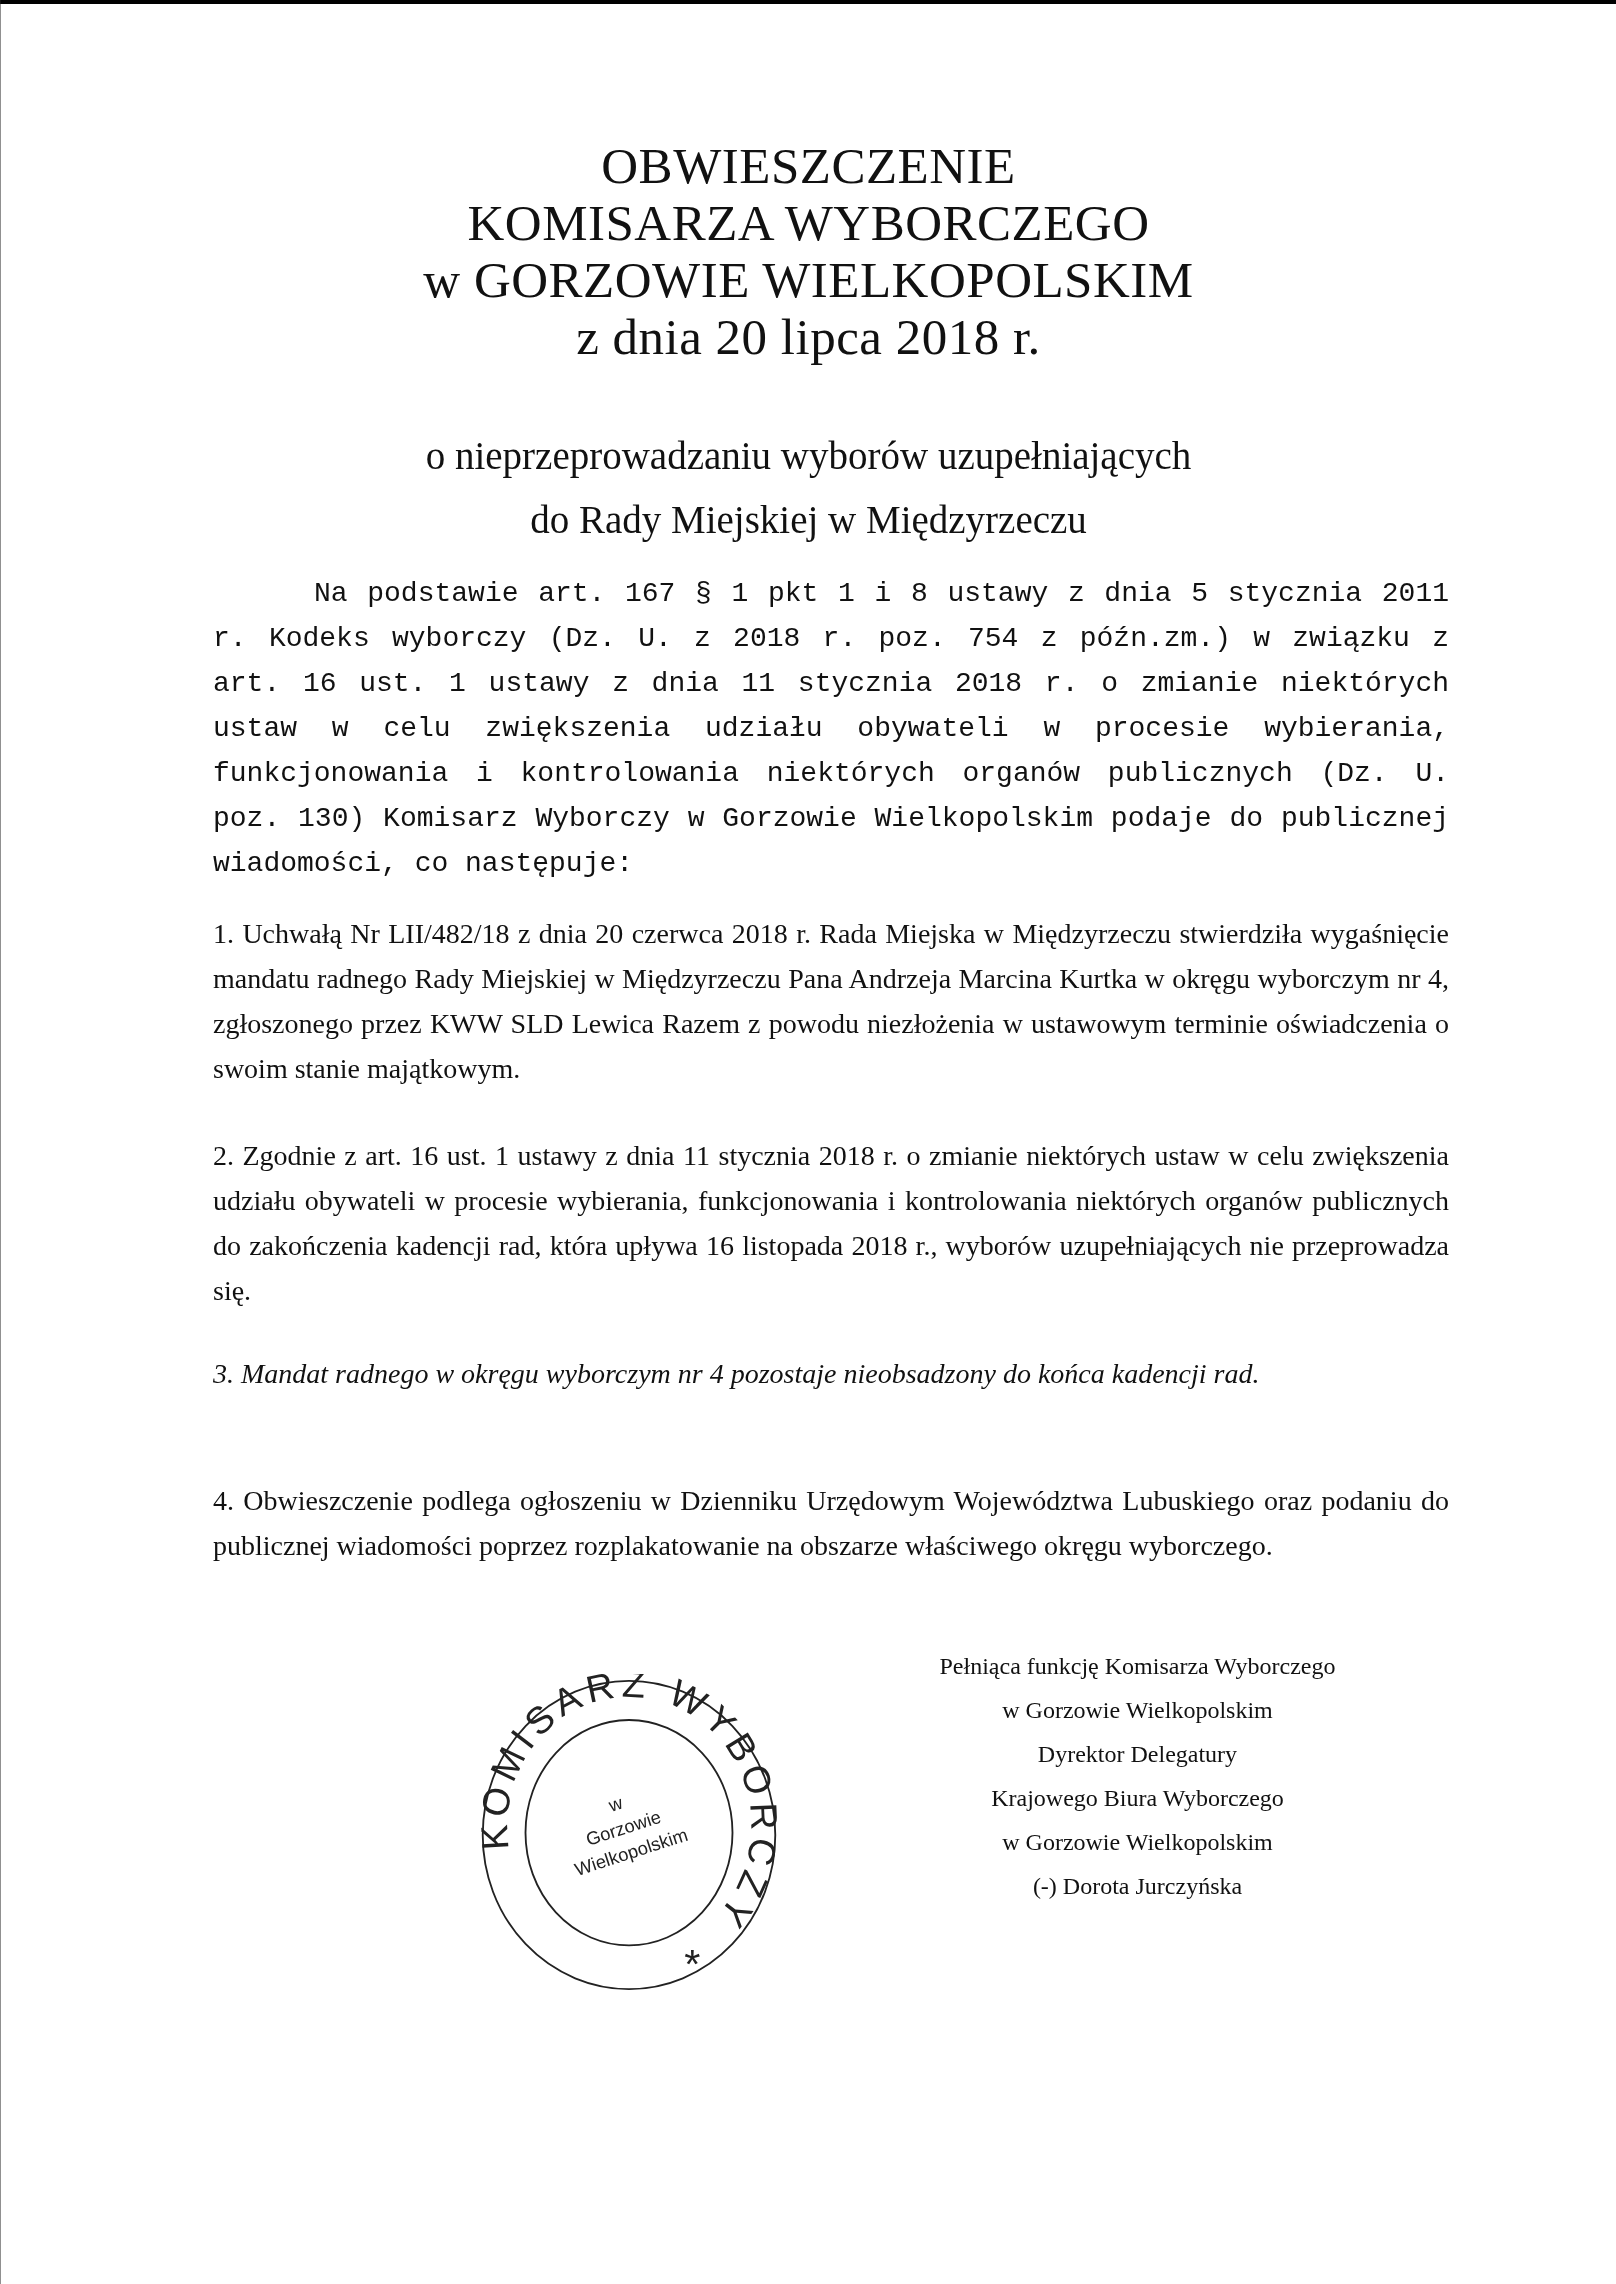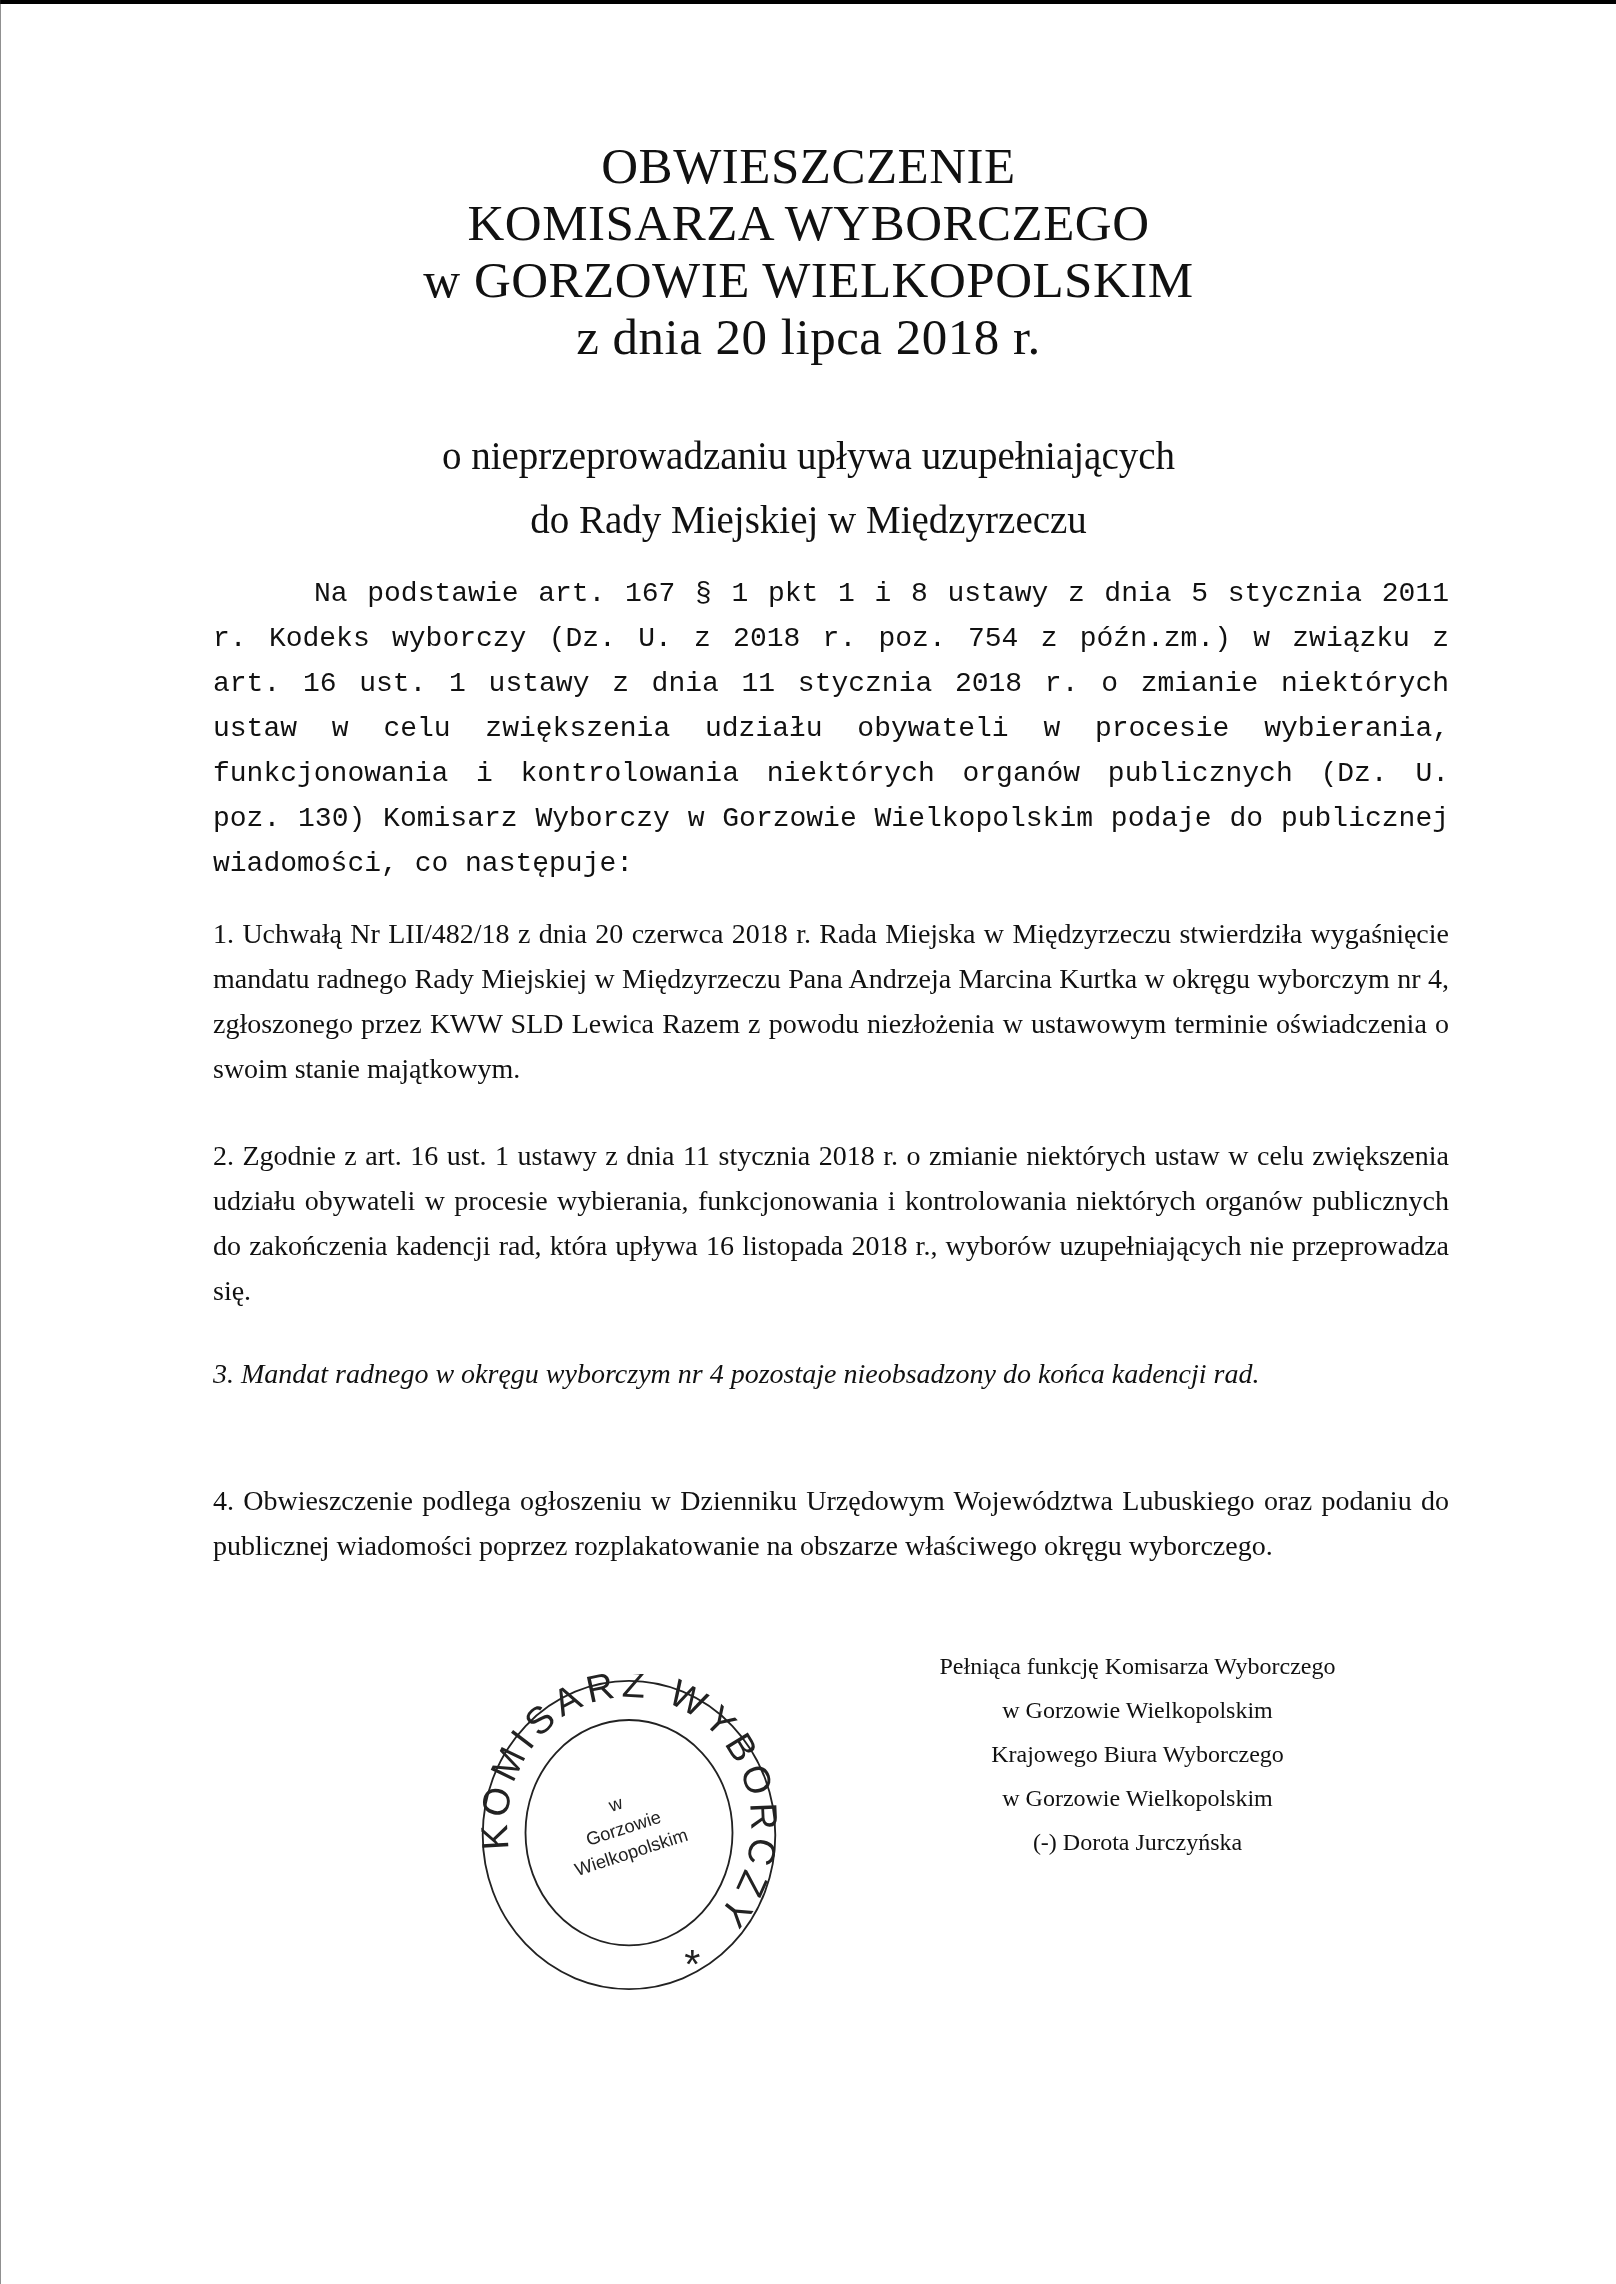--- a/index.html
+++ b/index.html
@@ -35,21 +35,21 @@
 <div class="scan-left"></div>
 
 <div class="header">
   <div class="line">OBWIESZCZENIE</div>
   <div class="line">KOMISARZA WYBORCZEGO</div>
   <div class="line">w GORZOWIE WIELKOPOLSKIM</div>
   <div class="line">z dnia 20 lipca 2018 r.</div>
 </div>
 
 <div class="subtitle">
-  <div class="line">o nieprzeprowadzaniu upływa uzupełniających</div>
+  <div class="line">o nieprzeprowadzaniu wyborów uzupełniających</div>
   <div class="line">do Rady Miejskiej w Międzyrzeczu</div>
 </div>
 
 <div class="body-text intro">Na podstawie art. 167 § 1 pkt 1 i 8 ustawy z dnia 5 stycznia 2011 r. Kodeks wyborczy (Dz. U. z 2018 r. poz. 754 z późn.zm.) w związku z art. 16 ust. 1 ustawy z dnia 11 stycznia 2018 r. o zmianie niektórych ustaw w celu zwiększenia udziału obywateli w procesie wybierania, funkcjonowania i kontrolowania niektórych organów publicznych (Dz. U. poz. 130) Komisarz Wyborczy w Gorzowie Wielkopolskim podaje do publicznej wiadomości, co następuje:</div>
 <div class="body-text p1">1. Uchwałą Nr LII/482/18 z dnia 20 czerwca 2018 r. Rada Miejska w Międzyrzeczu stwierdziła wygaśnięcie mandatu radnego Rady Miejskiej w Międzyrzeczu Pana Andrzeja Marcina Kurtka w okręgu wyborczym nr 4, zgłoszonego przez KWW SLD Lewica Razem z powodu niezłożenia w ustawowym terminie oświadczenia o swoim stanie majątkowym.</div>
 <div class="body-text p2">2. Zgodnie z art. 16 ust. 1 ustawy z dnia 11 stycznia 2018 r. o zmianie niektórych ustaw w celu zwiększenia udziału obywateli w procesie wybierania, funkcjonowania i kontrolowania niektórych organów publicznych do zakończenia kadencji rad, która upływa 16 listopada 2018 r., wyborów uzupełniających nie przeprowadza się.</div>
 <div class="body-text p3">3. Mandat radnego w okręgu wyborczym nr 4 pozostaje nieobsadzony do końca kadencji rad.</div>
 <div class="body-text p4">4. Obwieszczenie podlega ogłoszeniu w Dzienniku Urzędowym Województwa Lubuskiego oraz podaniu do publicznej wiadomości poprzez rozplakatowanie na obszarze właściwego okręgu wyborczego.</div>
 
 <div class="stamp">
@@ -67,17 +67,18 @@
       <text x="320" y="345">Gorzowie</text>
       <text x="320" y="400">Wielkopolskim</text>
     </g>
     <text x="450" y="660" font-family="Liberation Sans, DejaVu Sans, sans-serif" font-size="90" fill="#222">*</text>
   </svg>
 </div>
 
 <div class="signature">
   <div>Pełniąca funkcję Komisarza Wyborczego</div>
   <div>w Gorzowie Wielkopolskim</div>
+  <div>Dyrektor Delegatury</div>
   <div>Krajowego Biura Wyborczego</div>
   <div>w Gorzowie Wielkopolskim</div>
   <div>(-) Dorota Jurczyńska</div>
 </div>
 
 
 </body></html>

